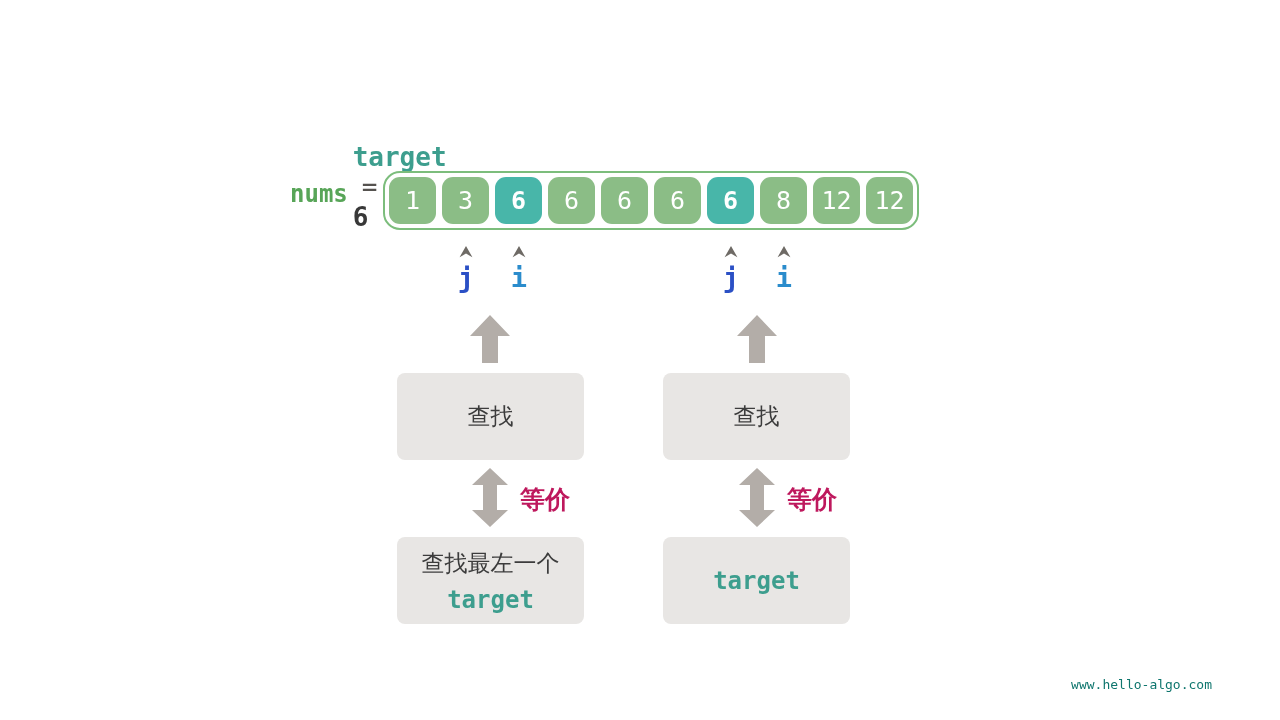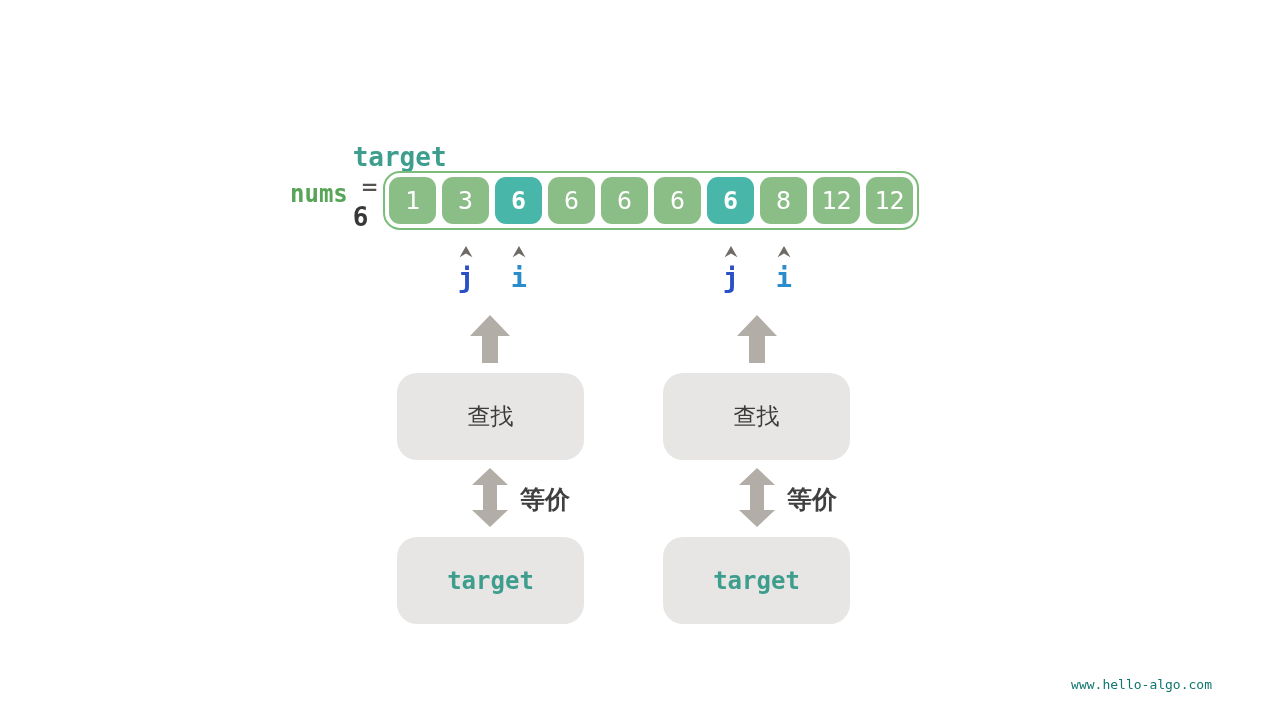--- a/index.html
+++ b/index.html
@@ -82,21 +82,21 @@
   .ptr--i { color: #2b8ccc; }
 
   
   .up-arrow { position: absolute; top: 315px; width: 40px; height: 48px; }
   .up-arrow svg { display: block; width: 40px; height: 48px; }
 
   
   .gbox {
     position: absolute;
     width: 187px; height: 87px;
-    border-radius: 20px;
+    border-radius: 8px;
     background: #e8e6e4;
     display: flex;
     flex-direction: column;
     align-items: center;
     justify-content: center;
     gap: 7px;
   }
   .gbox .line1 {
     font-size: 23px;
     color: #3c3c3c;
@@ -115,21 +115,21 @@
   .gbox--right { left: 663px; }
 
   
   .equiv-arrow { position: absolute; top: 468px; width: 36px; height: 59px; }
   .equiv-arrow svg { display: block; width: 36px; height: 59px; }
   .equiv-label {
     position: absolute;
     top: 483px;
     font-size: 25px;
     font-weight: bold;
-    color: #404040;
+    color: #be185d;
   }
 
   
   .watermark {
     position: absolute;
     right: 68px; bottom: 28px;
     font-family: "DejaVu Sans Mono", monospace;
     font-size: 13px;
     color: #0f766e;
   }
@@ -211,20 +211,21 @@
   </div>
   <div class="equiv-label" style="left:520px">等价</div>
   <div class="equiv-arrow" style="left:739px">
     <svg viewBox="0 0 36 59">
         <path d="M18 0 L36 17 L25 17 L25 42 L36 42 L18 59 L0 42 L11 42 L11 17 L0 17 Z" fill="#b3ada8"></path>
       </svg>
   </div>
   <div class="equiv-label" style="left:787px">等价</div>
 
   <div class="gbox gbox--row2 gbox--left">
+    <div class="line1">查找最左一个</div>
     <div class="expr"><span class="kw">target</span></div>
   </div>
   <div class="gbox gbox--row2 gbox--right">
     <div class="expr"><span class="kw">target</span></div>
   </div>
 
   <div class="watermark">www.hello-algo.com</div>
 
 </div>
 

